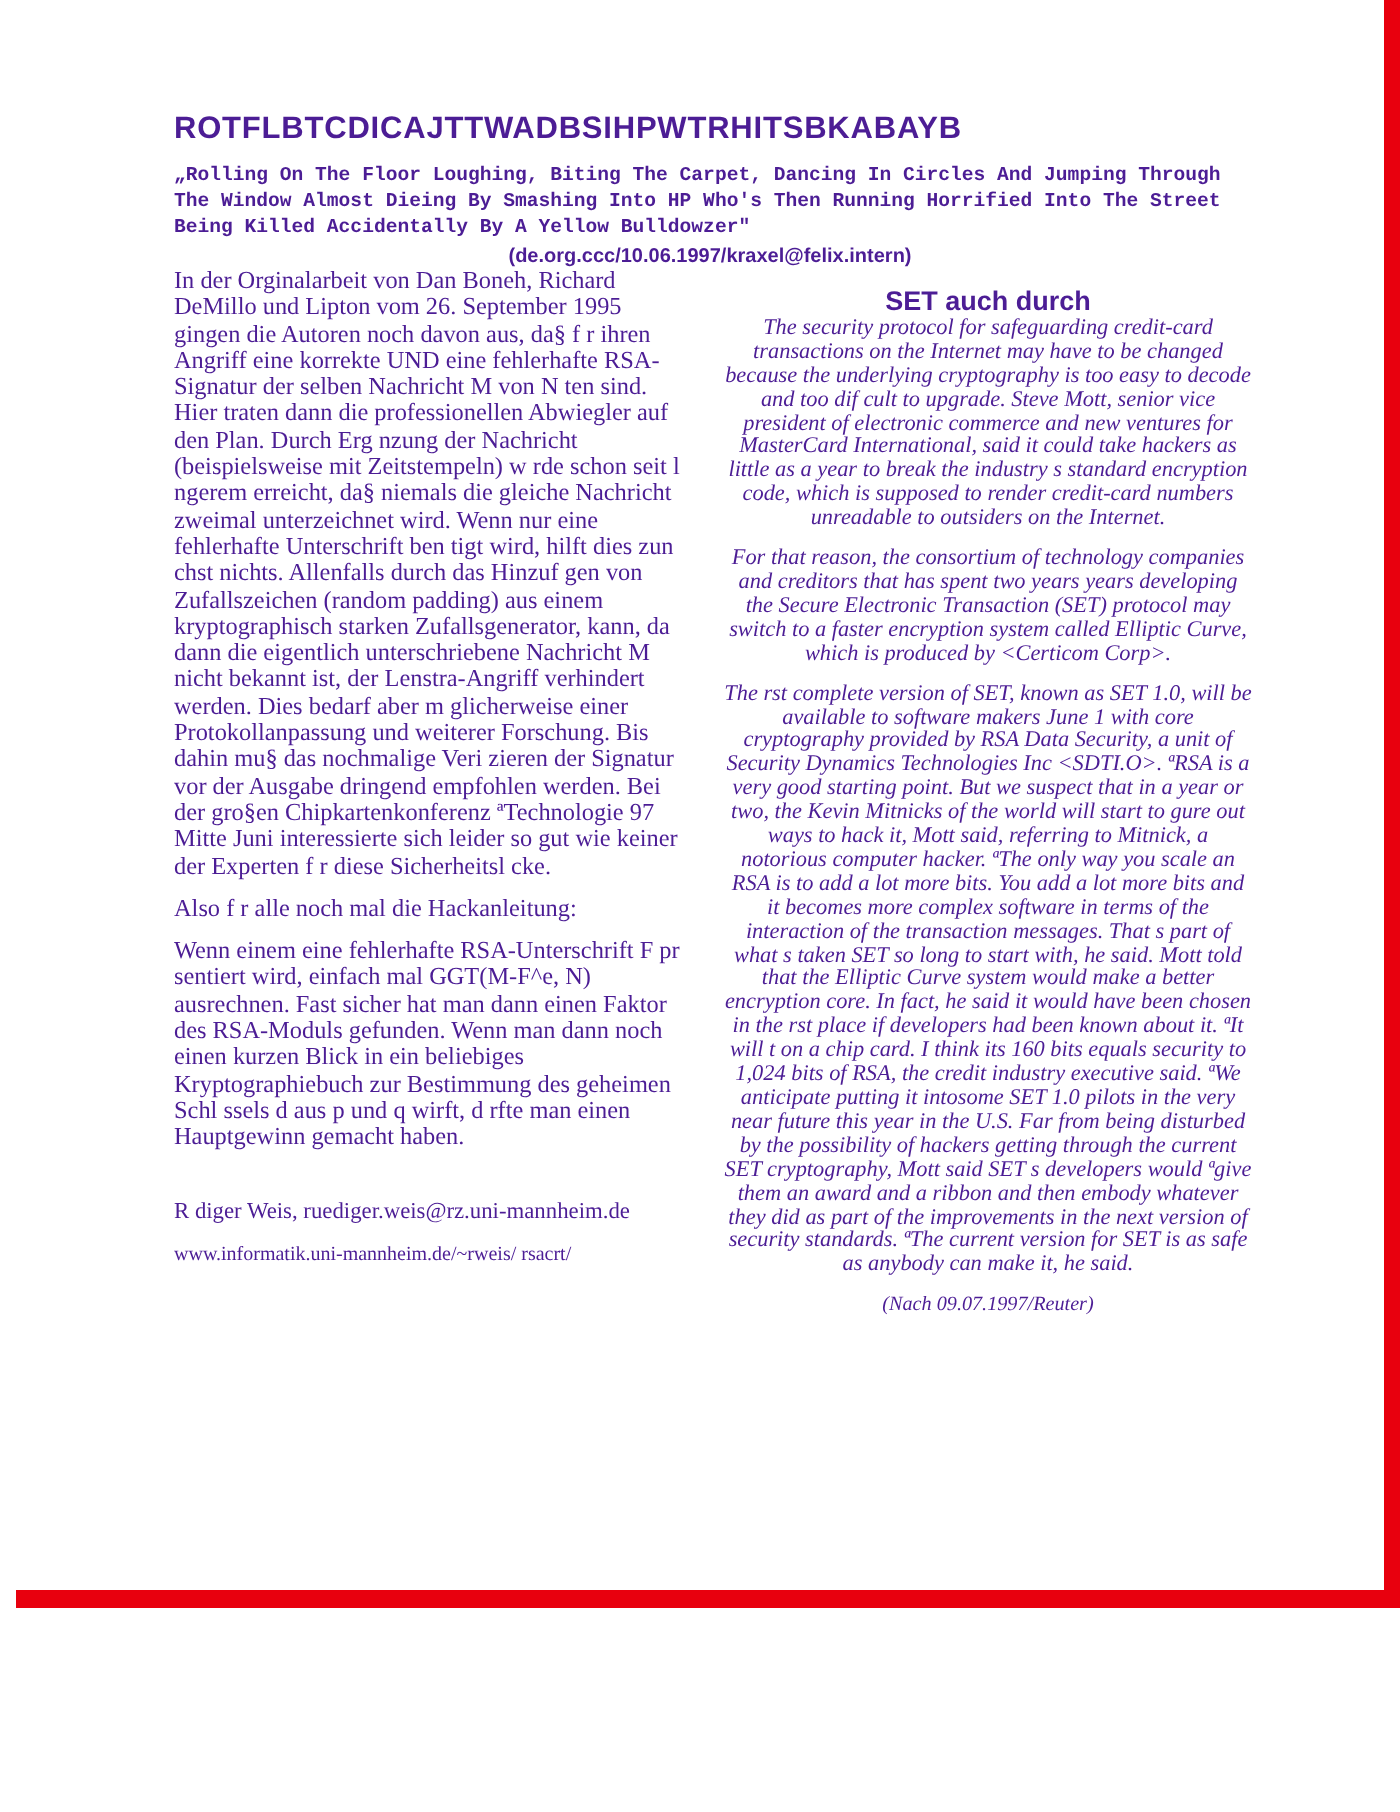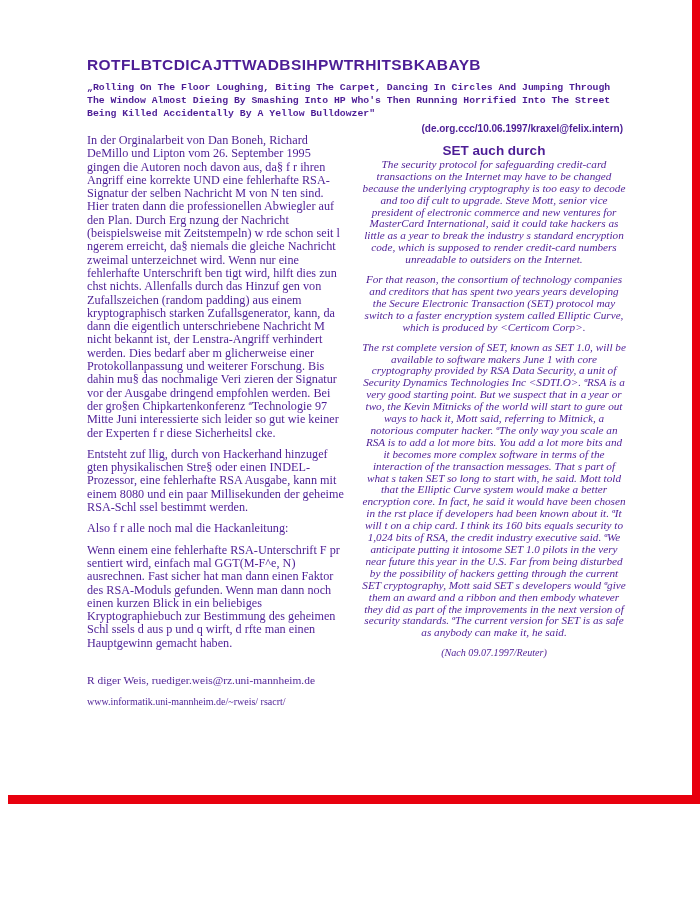--- a/index.html
+++ b/index.html
@@ -5,21 +5,21 @@
   html,body{margin:0;padding:0;background:#ffffff;}
   .page{position:relative;width:700px;height:804px;background:#ffffff;color:#4c1d95;overflow:hidden;}
 
   .red-bar{position:absolute;background:#e8000e;}
   .red-bar-right{top:0;right:0;width:8px;height:906px;}
   .red-bar-bottom{left:8px;right:0;bottom:0;height:9px;}
 
   .header{position:absolute;left:87px;top:56px;width:536px;}
   .headline{margin:0;font-family:"Liberation Sans",sans-serif;font-weight:bold;font-size:15.5px;letter-spacing:.4px;}
   .subtitle{margin:8px 0 0;font-family:Liberation Mono, monospace;font-weight:bold;font-size:9.8px;line-height:12.8px;}
-  .attribution{margin:3px 0 0;text-align:right;font-family:"Liberation Sans",sans-serif;font-weight:bold;font-size:10px;}
+  .attribution{margin:3px 0 0;text-align:center;font-family:"Liberation Sans",sans-serif;font-weight:bold;font-size:10px;}
 
   .col{position:absolute;font-family:"Liberation Serif",serif;text-align:left;}
   .col-left{left:87px;top:134px;width:258px;font-size:12.2px;line-height:13.3px;}
   .col-left p{margin:0 0 8px;}
   .col-left .contact{margin-top:24px;font-size:11.4px;}
   .col-left .url{margin-top:4px;font-size:10px;}
 
   .col-right{left:362px;top:145px;width:264px;font-size:11.2px;line-height:11.9px;text-align:center;}
   .col-right p{margin:0 0 8px;font-style:italic;}
   .set-heading{margin:0 0 2px;font-family:"Liberation Sans",sans-serif;font-weight:bold;font-size:13.5px;}
@@ -44,21 +44,20 @@
   <div class="red-bar red-bar-bottom" style="background: rgb(232, 0, 14);"></div>
 
   <header class="header">
     <h1 class="headline">ROTFLBTCDICAJTTWADBSIHPWTRHITSBKABAYB</h1>
     <p class="subtitle">„Rolling On The Floor Loughing, Biting The Carpet, Dancing In Circles And Jumping Through The Window Almost Dieing By Smashing Into HP Who's Then Running Horrified Into The Street Being Killed Accidentally By A Yellow Bulldowzer"</p>
     <p class="attribution">(de.org.ccc/10.06.1997/kraxel@felix.intern)</p>
   </header>
 
   <section class="col col-left">
     <p>In der Orginalarbeit von Dan Boneh, Richard DeMillo und Lipton vom 26. September 1995 gingen die Autoren noch davon aus, da§ f r ihren Angriff eine korrekte UND eine fehlerhafte RSA-Signatur der selben Nachricht M von N ten sind. Hier traten dann die professionellen Abwiegler auf den Plan. Durch Erg nzung der Nachricht (beispielsweise mit Zeitstempeln) w rde schon seit l ngerem erreicht, da§ niemals die gleiche Nachricht zweimal unterzeichnet wird. Wenn nur eine fehlerhafte Unterschrift ben tigt wird, hilft dies zun chst nichts. Allenfalls durch das Hinzuf gen von Zufallszeichen (random padding) aus einem kryptographisch starken Zufallsgenerator, kann, da dann die eigentlich unterschriebene Nachricht M  nicht bekannt ist, der Lenstra-Angriff verhindert werden. Dies bedarf aber m glicherweise einer Protokollanpassung und weiterer Forschung. Bis dahin mu§ das nochmalige Veri zieren der Signatur vor der Ausgabe dringend empfohlen werden. Bei der gro§en Chipkartenkonferenz ªTechnologie 97  Mitte Juni interessierte sich leider so gut wie keiner der Experten f r diese Sicherheitsl cke.</p>
-    <p>Entsteht zuf llig, durch von Hackerhand hinzugef gten physikalischen Stre§ oder einen INDEL-Prozessor, eine fehlerhafte RSA Ausgabe, kann mit einem 8080 und ein paar Millisekunden der geheime RSA-Schl ssel bestimmt werden.</p>
     <p>Also f r alle noch mal die Hackanleitung:</p>
     <p>Wenn einem eine fehlerhafte RSA-Unterschrift F pr sentiert wird, einfach mal GGT(M-F^e, N)  ausrechnen. Fast sicher hat man dann einen Faktor des RSA-Moduls gefunden. Wenn man dann noch einen kurzen Blick in ein beliebiges Kryptographiebuch zur Bestimmung des geheimen Schl ssels d aus p und q wirft, d rfte man einen Hauptgewinn gemacht haben.</p>
     <p class="contact">R diger Weis, ruediger.weis@rz.uni-mannheim.de</p>
     <p class="url">www.informatik.uni-mannheim.de/~rweis/ rsacrt/</p>
   </section>
 
   <section class="col col-right">
     <h2 class="set-heading">SET auch durch</h2>
     <p>The security protocol for safeguarding credit-card transactions on the Internet may have to be changed because the underlying cryptography is too easy to decode and too dif cult to upgrade. Steve Mott, senior vice president of electronic commerce and new ventures for MasterCard International, said it could take hackers as little as a year to break the industry s standard encryption code, which is supposed to render credit-card numbers unreadable to outsiders on the Internet.</p>
     <p>For that reason, the consortium of technology companies and creditors that has spent two years years developing the Secure Electronic Transaction (SET) protocol may switch to a faster encryption system called Elliptic Curve, which is produced by &lt;Certicom Corp&gt;.</p>

